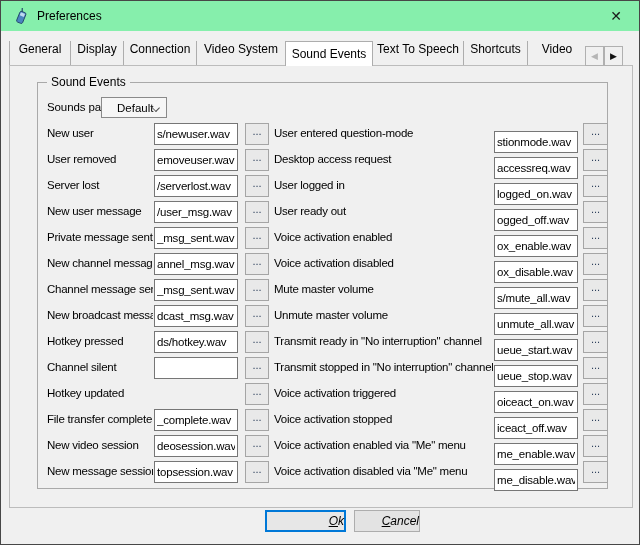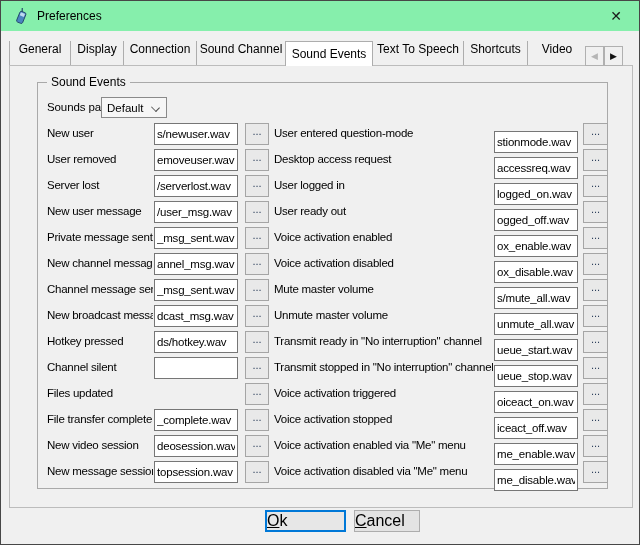--- a/index.html
+++ b/index.html
@@ -36,21 +36,21 @@
 
   
   .groupbox { position:absolute; left:27px; top:16px; width:571px; height:407px;
               border:1px solid #a9a9a9; }
   .group-legend { position:absolute; left:9px; top:-8px; background:#f0f0f0;
                   padding:0 4px; font-size:12px; }
 
   .sounds-pack-row { position:absolute; left:0; top:14px; height:21px; width:100%; }
   .sounds-pack-label { position:absolute; left:9px; top:4px; font-size:11.5px; letter-spacing:-0.1px; }
   .combo { position:absolute; left:63px; top:0; width:66px; height:21px; background:#f6f6f6;
-           border:1px solid #8a8a8a; font-size:11.5px; display:flex; align-items:center; padding-left:5px; }
+           border:1px solid #8a8a8a; font-size:11.5px; display:flex; align-items:center; padding-left:15px; }
   .combo-chevron { position:absolute; right:7px; top:6px; width:7px; height:7px;
                    border-right:1.6px solid #4c4c4c; border-bottom:1.6px solid #4c4c4c;
                    transform:rotate(45deg) scale(1,0.8); }
 
   
   .rows { position:absolute; left:0; top:40px; width:100%; }
   .row { position:relative; height:26px; width:100%; }
   .lbl { position:absolute; top:4px; font-size:11.5px; letter-spacing:-0.25px; white-space:nowrap; }
   .left-lbl  { left:9px;  width:106px; overflow:hidden; }
   .right-lbl { left:236px; width:219px; overflow:hidden; }
@@ -60,22 +60,22 @@
   .left-field  { left:116px; width:84px; }
   .right-field { left:456px; width:84px;margin-top:8px; }
   .browse { position:absolute; top:0; height:22px; background:#e9e9e9; border:1px solid #a5a5a5;
             font-size:11px; color:#30425e; line-height:10px; text-align:center; padding-bottom:6px;
             font-family:"Liberation Sans", sans-serif; }
   .left-browse  { left:207px; width:24px; }
   .right-browse { left:545px; width:25px; }
 
   
   .btn { position:absolute; top:509px; height:22px; background:#e3e3e3; border:1px solid #adadad;
-         font-family:"Liberation Sans", sans-serif; font-size:16px; display:flex;
-         align-items:center; justify-content:flex-start; z-index:3; }
+         font-family:"Liberation Sans", sans-serif; font-size:12px; display:flex;
+         align-items:center; justify-content:flex-end; z-index:3;font-style:italic; }
   .btn .btn-label { display:block; }
   .btn .btn-label::first-letter { text-decoration:underline; }
   .btn-ok { left:264px; width:81px; border:2px solid #0078d7; background:#e7e7e7; }
   .btn-cancel { left:353px; width:66px; }
 </style>
 </head>
 <body>
 
 <div class="window">
 
@@ -88,21 +88,21 @@
       </g>
     </svg>
     <span class="title-text">Preferences</span>
     <div class="close-btn">✕</div>
   </div>
 
   <div class="tab-strip">
       <div class="tab" style="width: 62px;">General</div>
       <div class="tab" style="width: 54px;">Display</div>
       <div class="tab" style="width: 74px;">Connection</div>
-      <div class="tab" style="width: 90px;">Sound Channel</div>
+      <div class="tab" style="width: 90px;">Video System</div>
       <div class="tab active" style="width: 88px;">Sound Events</div>
       <div class="tab" style="width: 92px;">Text To Speech</div>
       <div class="tab" style="width: 65px;">Shortcuts</div>
       <div class="tab" style="width: 60px;">Video</div>
     </div>
   <div class="tab-scroll left">◀</div>
   <div class="tab-scroll right">▶</div>
 
   <div class="pane">
     <div class="groupbox">
@@ -201,21 +201,21 @@
   <div class="row">
     <span class="lbl left-lbl">Channel silent</span>
     <input class="field left-field" style="">
     <button class="browse left-browse">...</button>
     <span class="lbl right-lbl">Transmit stopped in "No interruption" channel</span>
     <input class="field right-field" value="ueue_stop.wav" style="">
     <button class="browse right-browse">...</button>
   </div>
 
   <div class="row">
-    <span class="lbl left-lbl">Files updated</span>
+    <span class="lbl left-lbl">Hotkey updated</span>
     <button class="browse left-browse">...</button>
     <span class="lbl right-lbl">Voice activation triggered</span>
     <input class="field right-field" value="oiceact_on.wav" style="">
     <button class="browse right-browse">...</button>
   </div>
 
   <div class="row">
     <span class="lbl left-lbl">File transfer complete</span>
     <input class="field left-field" value="_complete.wav" style="">
     <button class="browse left-browse">...</button>

